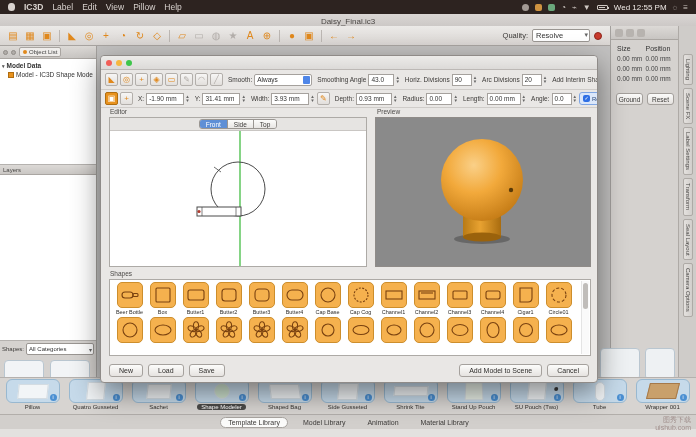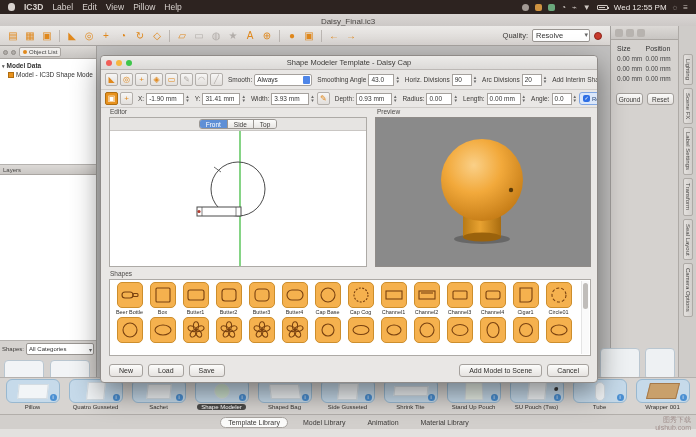--- a/index.html
+++ b/index.html
@@ -405,21 +405,20 @@
   <div class="watermark">
     <div>图秀下载</div>
     <div>uishub.com</div>
   </div>
 
   <div class="dialog">
     <div class="dlg-title">
       <span class="tl r"></span>
       <span class="tl y"></span>
       <span class="tl g"></span>
-      <span class="dlg-title-text">Shape Modeler Template - Daisy Cap</span>
     </div>
 
     <div class="dtb1">
       <span class="dbtn">◣</span>
       <span class="dbtn">◎</span>
       <span class="dbtn">+</span>
       <span class="dbtn">◈</span>
       <span class="dbtn">▭</span>
       <span class="dbtn dim">✎</span>
       <span class="dbtn dim">◠</span>

